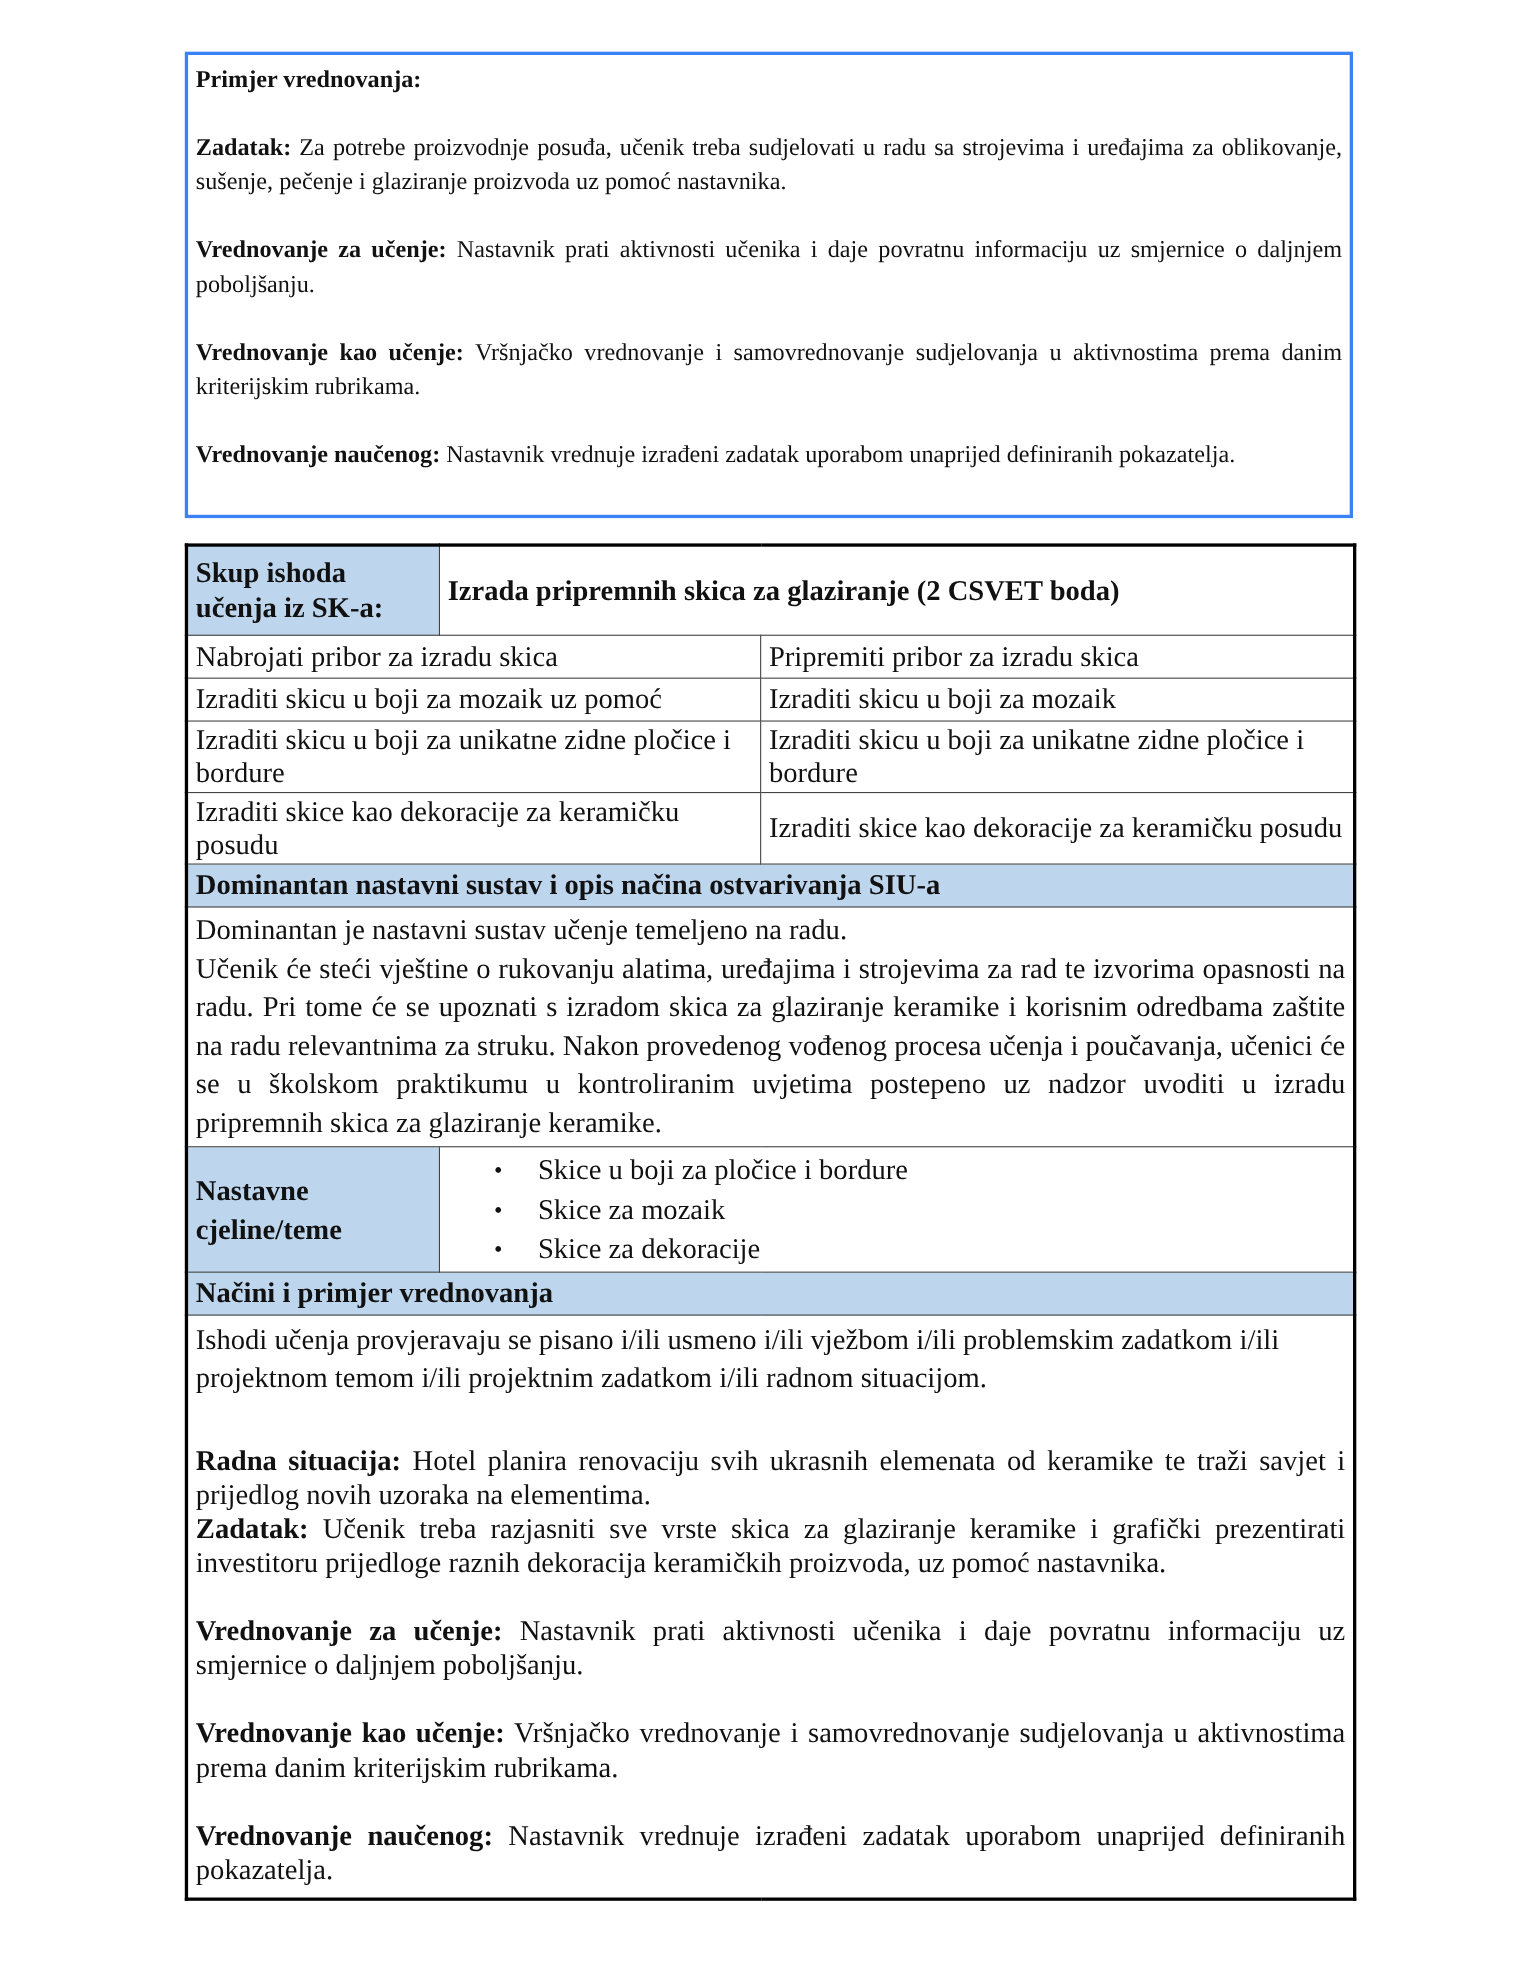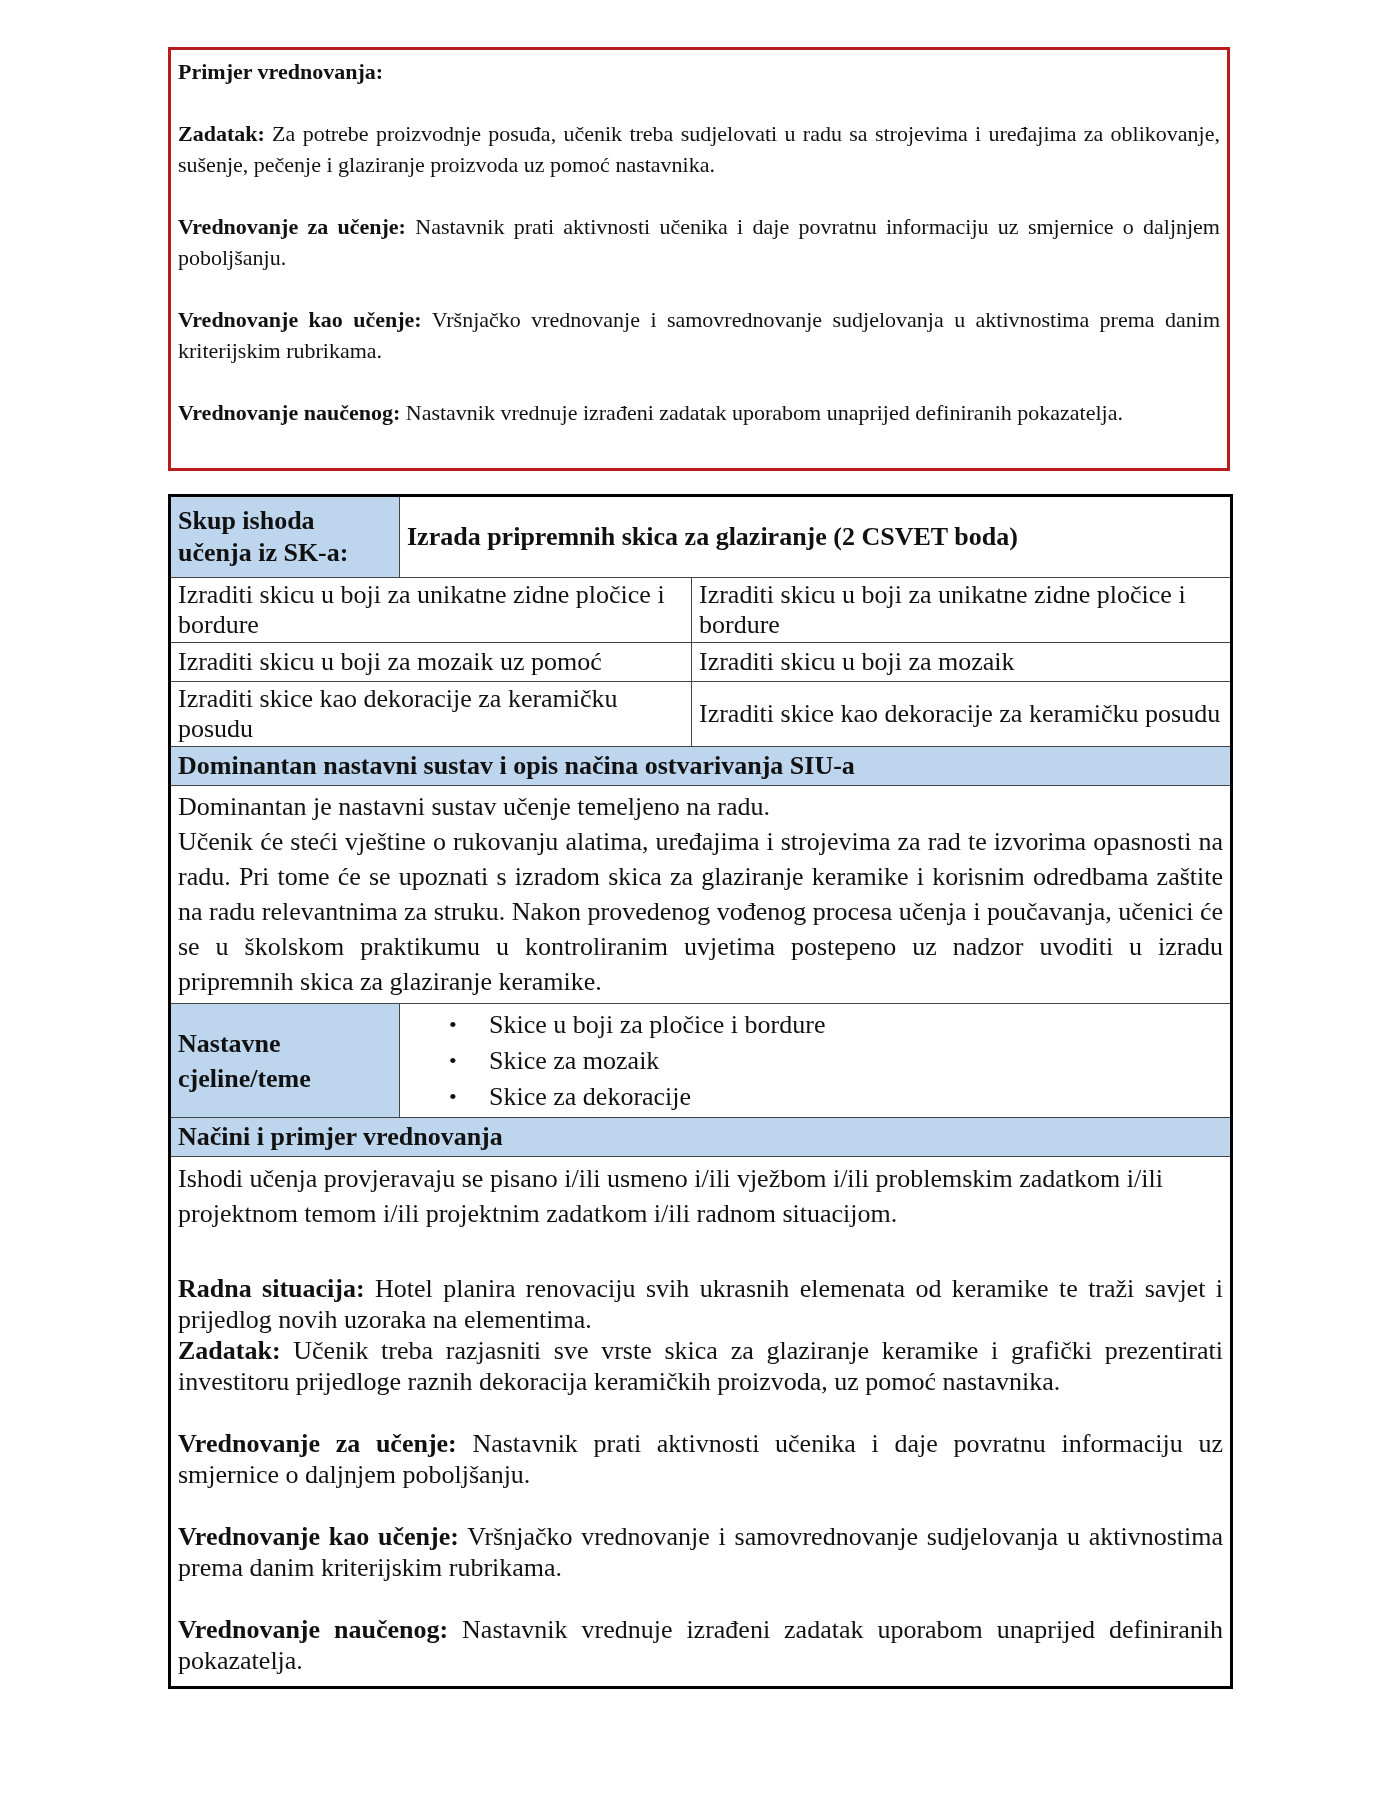--- a/index.html
+++ b/index.html
@@ -1,20 +1,20 @@
 <!DOCTYPE html>
 <html><head>
 <meta charset="utf-8">
 <style>
   * { box-sizing: border-box; margin: 0; padding: 0; }
   html, body { width: 1386px; height: 1797px; background: #ffffff; }
   body { position: relative; font-family: "Liberation Serif", "DejaVu Serif", serif; color: #111; }
   .box {
     position: absolute; left: 168px; width: 1062px;
-    border: 3px solid #b91c1c; background: #fff;
+    border: 3px solid #3b82f6; background: #fff;
   }
   #top-box { top: 47px; height: 424px; padding: 6px 7px 0 7px; font-size: 22px; line-height: 31px; }
   .p { text-align: justify; }
   .gap { height: 31px; }
   .b { font-weight: bold; }
   #main-table {
     position: absolute; left: 168px; top: 494px; width: 1062px;
     border: 3px solid #000; border-collapse: collapse; table-layout: fixed;
     font-size: 26px; line-height: 30px;
   }
@@ -48,27 +48,31 @@
   <colgroup>
     <col style="width:230px">
       <col style="width:292px">
       <col style="width:540px">
   </colgroup>
   <tbody>
       <tr style="height:82px">
     <td class="blue lbl" style="line-height:32px">Skup ishoda učenja iz SK-a:</td>
     <td colspan="2" class="lbl" style="">Izrada pripremnih skica za glaziranje (2 CSVET boda)</td>
   </tr>
-  <tr style="height:64px">
-    <td colspan="2">Izraditi skicu u boji za unikatne zidne pločice i bordure</td>
-    <td>Izraditi skicu u boji za unikatne zidne pločice i bordure</td>
+  <tr style="height:39px">
+    <td colspan="2">Nabrojati pribor za izradu skica</td>
+    <td>Pripremiti pribor za izradu skica</td>
   </tr>
   <tr style="height:39px">
     <td colspan="2">Izraditi skicu u boji za mozaik uz pomoć</td>
     <td>Izraditi skicu u boji za mozaik</td>
+  </tr>
+  <tr style="height:64px">
+    <td colspan="2">Izraditi skicu u boji za unikatne zidne pločice i bordure</td>
+    <td>Izraditi skicu u boji za unikatne zidne pločice i bordure</td>
   </tr>
   <tr style="height:39px">
     <td colspan="2">Izraditi skice kao dekoracije za keramičku posudu</td>
     <td>Izraditi skice kao dekoracije za keramičku posudu</td>
   </tr>
   <tr style="height:39px">
     <td colspan="3" class="blue lbl">Dominantan nastavni sustav i opis načina ostvarivanja SIU-a</td>
   </tr>
   <tr>
     <td colspan="3" style="padding:3px 7px 4px 7px; text-align:justify">

